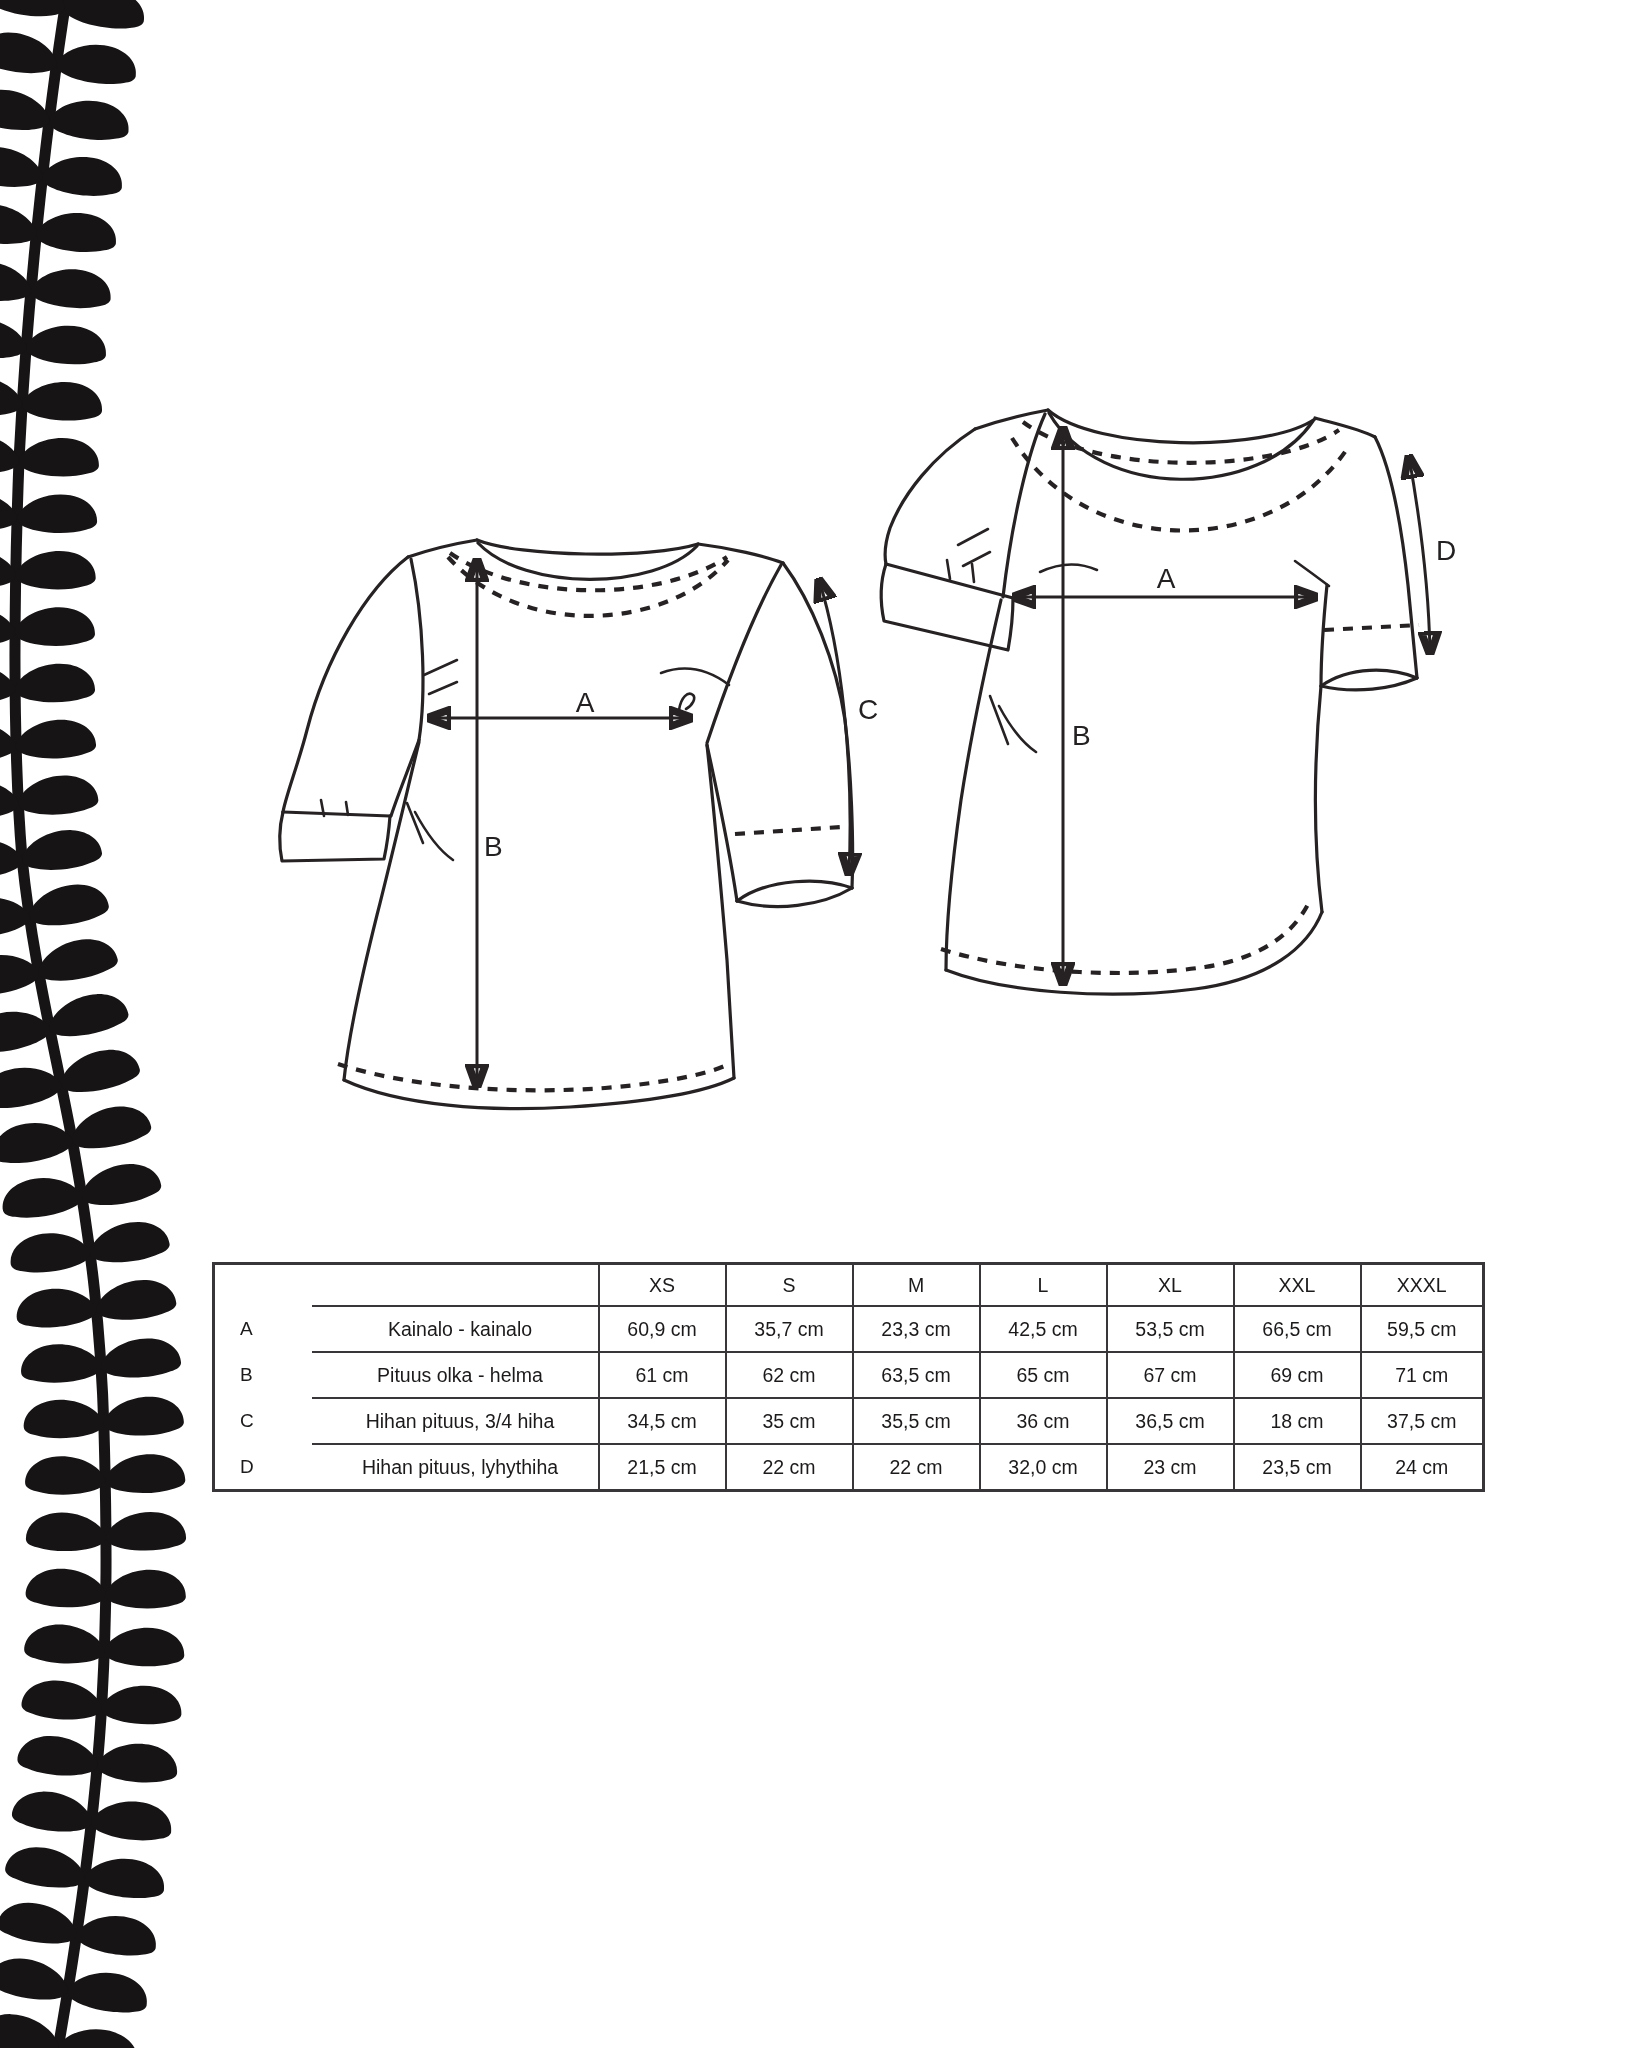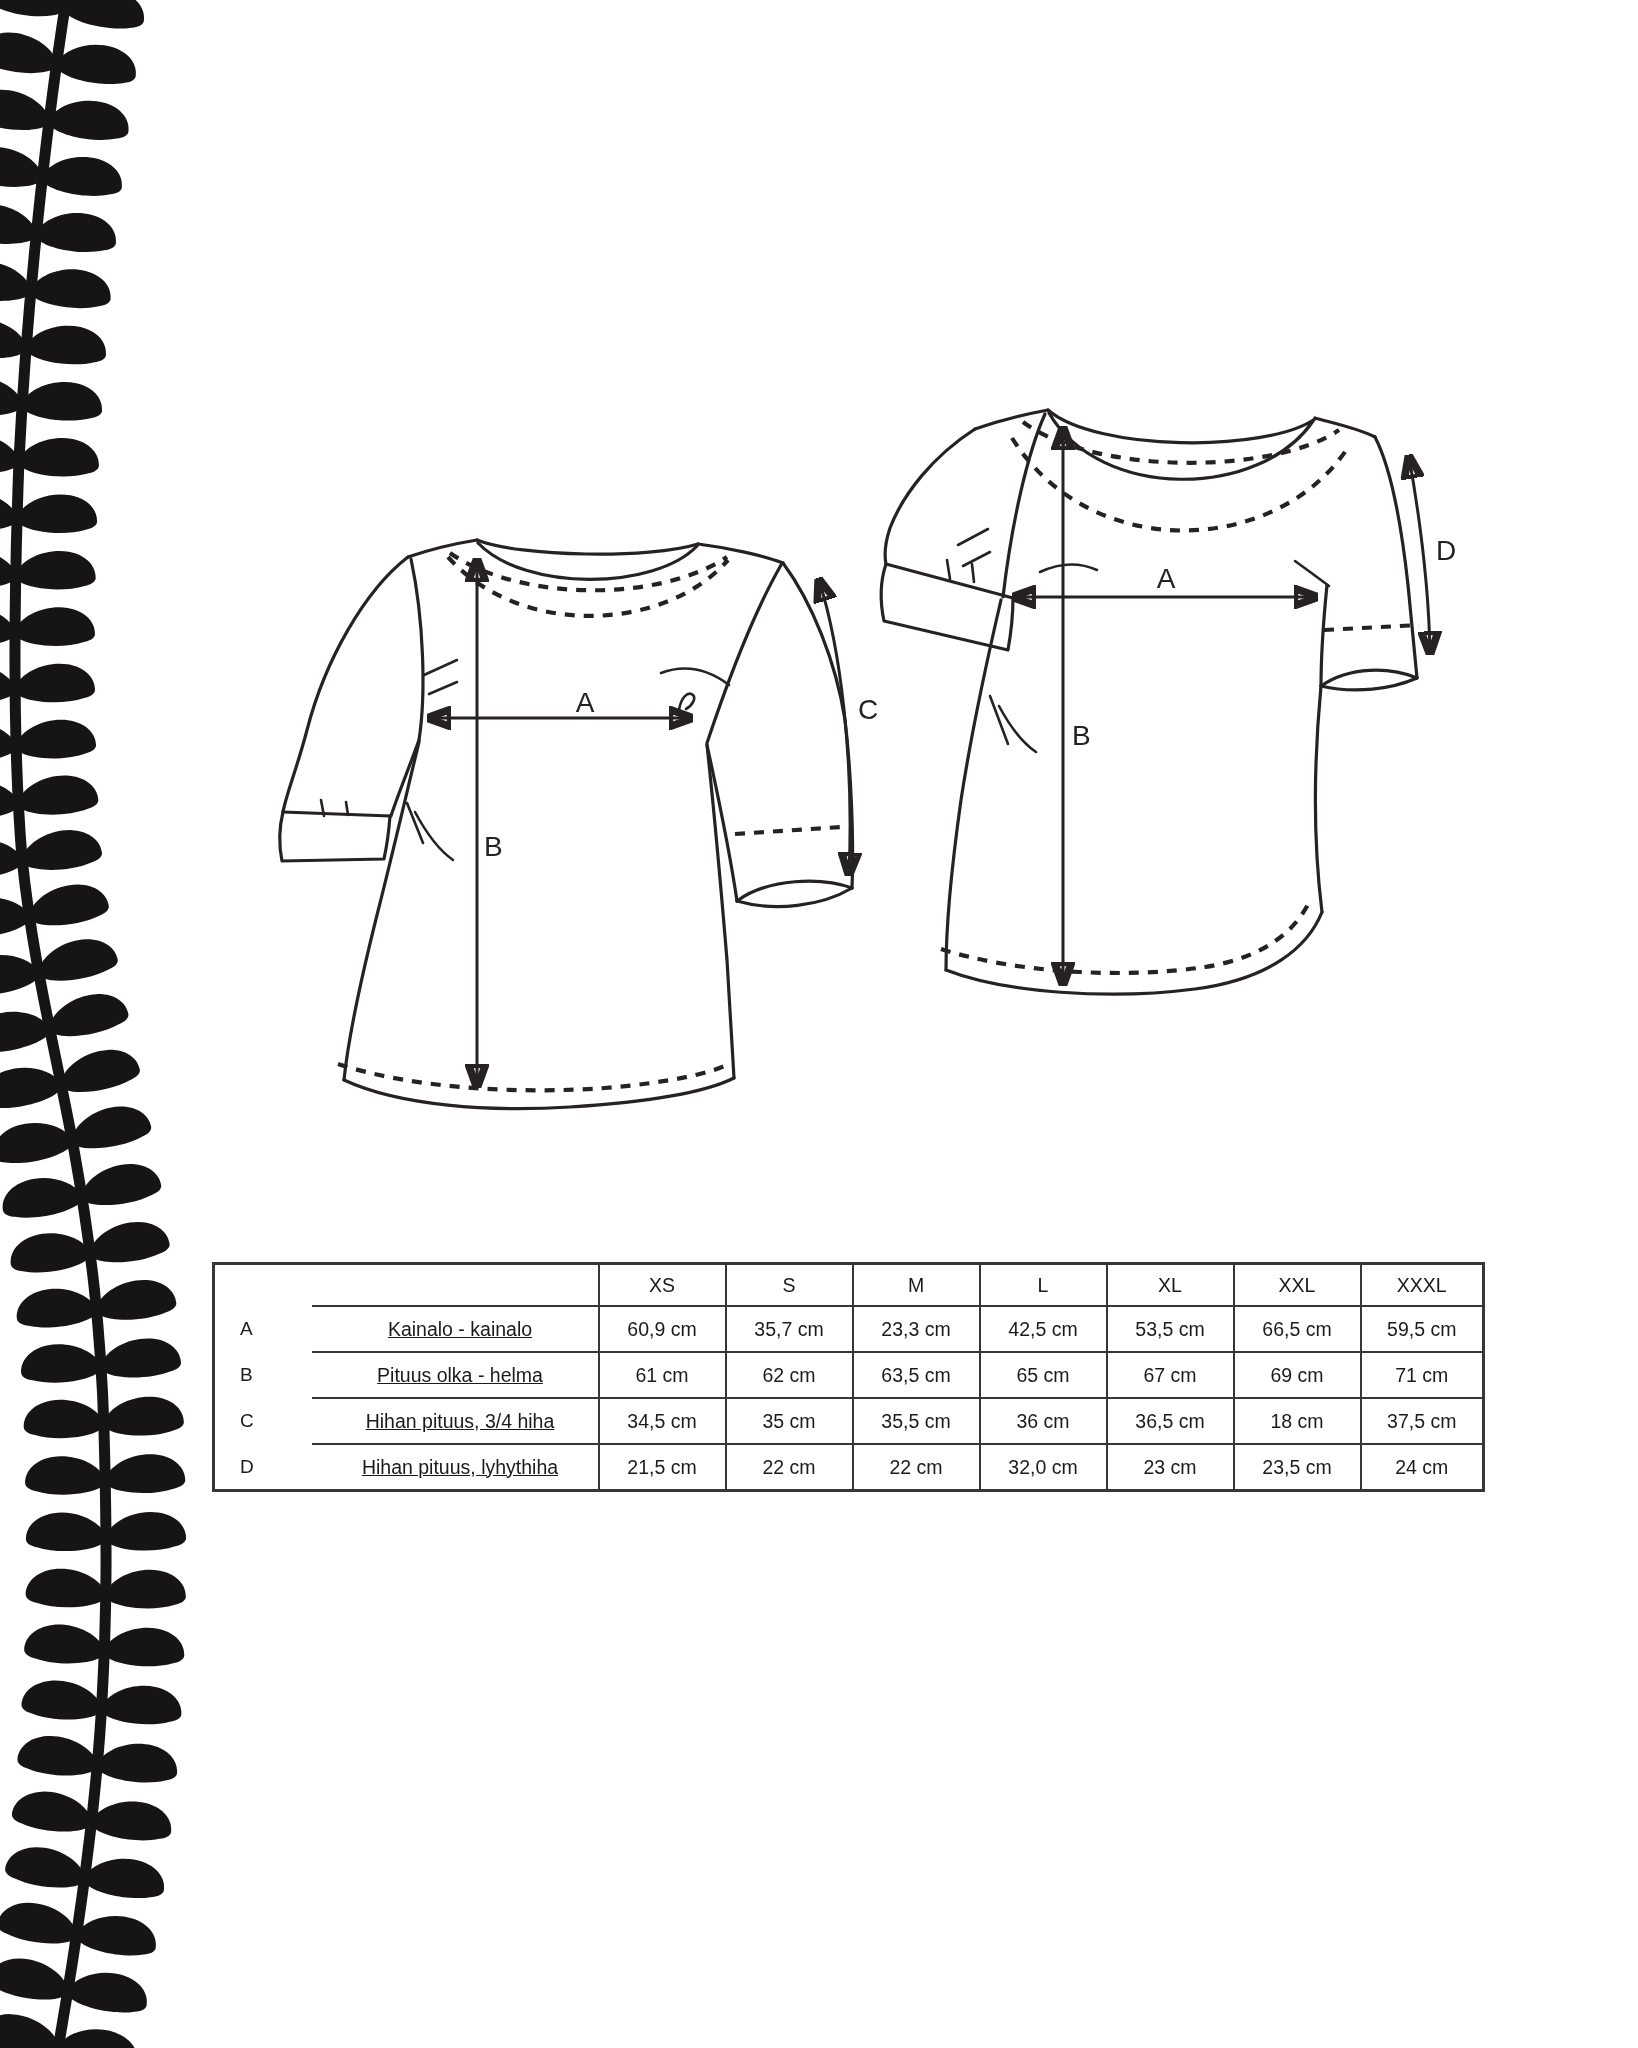--- a/index.html
+++ b/index.html
@@ -18,21 +18,21 @@
   
   .size-table-wrap{ left:204px; top:1262px;margin-left:8px; }
   table.size-table{ border-collapse:collapse; table-layout:fixed; width:1270px;
     font-size:19.5px; color:#1c1a1b; }
   table.size-table td, table.size-table th{ font-weight:normal; padding:0; height:44px;
     text-align:center; vertical-align:middle; }
   table.size-table tr.hdr th{ height:40px; }
   table.size-table{ border:3px solid #393639; }
   .b{ border:2px solid #393639; }
   .c-letter{ border:none !important; text-align:left !important; padding-left:25px !important; font-size:19px; }
-  .c-label{ border-left:none !important; text-align:right; padding-left:11px !important;text-decoration:underline; }
+  .c-label{ border-left:none !important; text-align:right; padding-left:11px !important; }
 </style>
 </head>
 <body>
 
 <div class="page">
 
   <svg id="vine" class="abs" style="left:0;top:0" width="210" height="2048" viewBox="0 0 210 2048">
     <path id="stem-path" d="M67,-6 C50,100 28,280 19,460 C13,620 13,750 22,858 C33,965 56,1052 74,1150
          C91,1245 101,1330 104,1430 C107,1540 107,1610 102,1700 C96,1810 80,1925 56,2060" fill="none" stroke="#171415" stroke-width="11" stroke-linecap="round"></path>
     <g id="leaves" fill="#171415">

